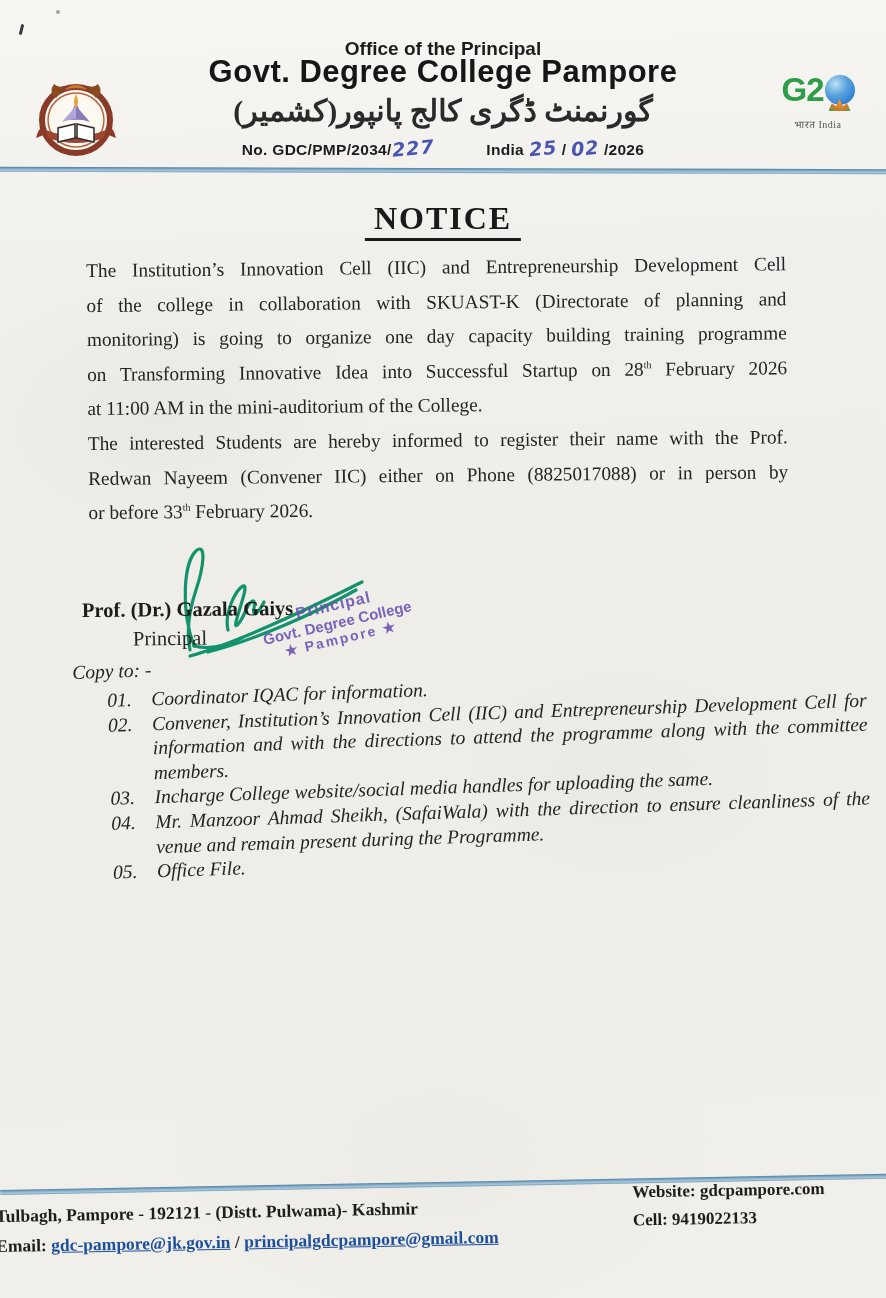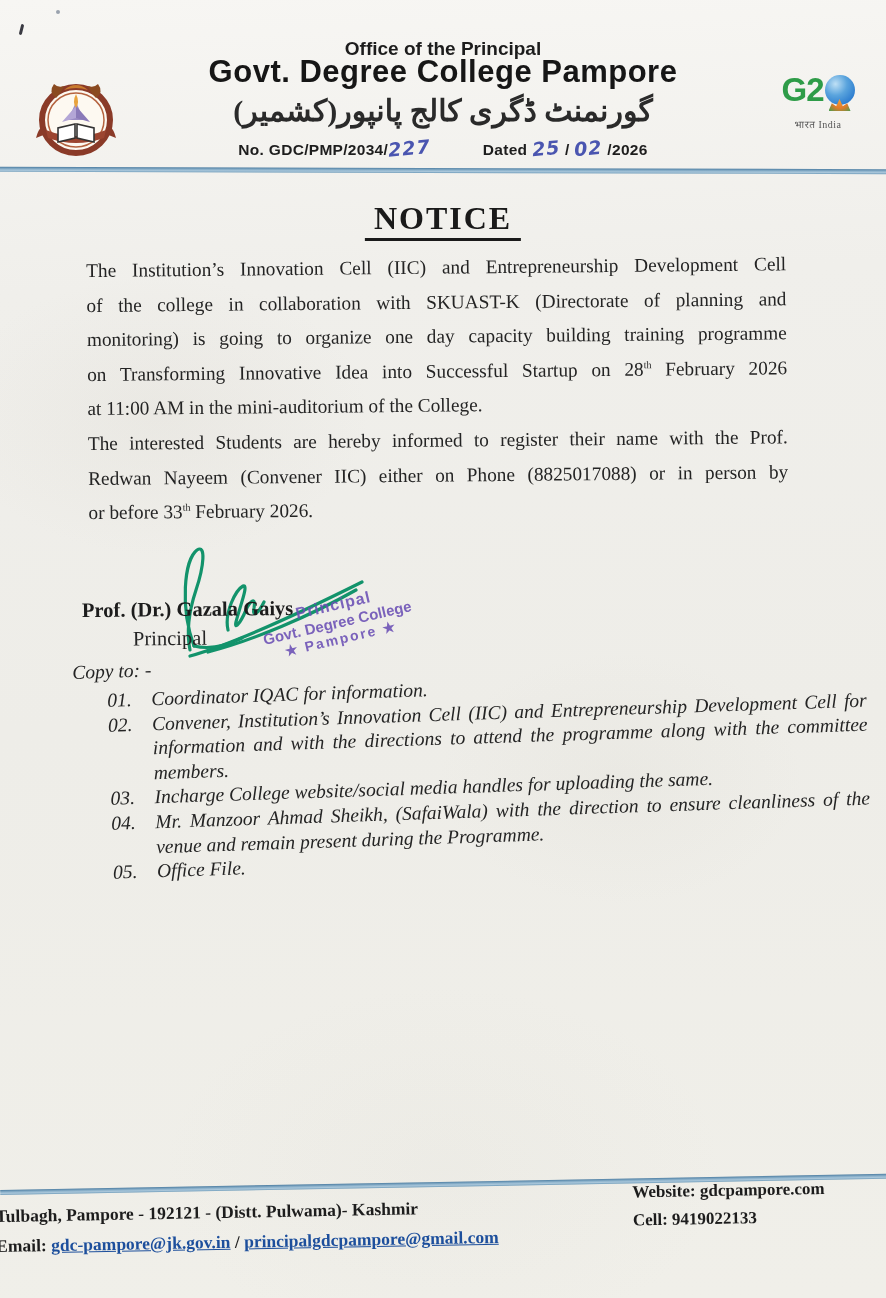--- a/index.html
+++ b/index.html
@@ -82,21 +82,21 @@
 <div class="page">
 
   <div class="abs pen-mark"></div>
   <div class="abs pen-dot"></div>
 
   <div class="abs centered sans office-line">Office of the Principal</div>
   <div class="abs centered sans college-name">Govt. Degree College Pampore</div>
   <div class="abs centered urdu-name">گورنمنٹ ڈگری کالج  پانپور(کشمیر)</div>
 
   <div class="abs centered sans ref-line">
-    <span>No. GDC/PMP/2034/</span><span class="hand">227</span><span class="ref-gap"></span><span>Dated</span>&nbsp;<span class="hand">25</span>&nbsp;<span>/</span>&nbsp;<span class="hand">02</span>&nbsp;<span>/2026</span>
+    <span>No. GDC/PMP/2034/</span><span class="hand">227</span><span class="ref-gap"></span><span>India</span>&nbsp;<span class="hand">25</span>&nbsp;<span>/</span>&nbsp;<span class="hand">02</span>&nbsp;<span>/2026</span>
   </div>
 
   <svg class="abs emblem" viewBox="0 0 84 98">
     <ellipse cx="42" cy="52" rx="34" ry="33" fill="#fdf9f1" stroke="#8a3a28" stroke-width="6"></ellipse>
     <ellipse cx="42" cy="52" rx="28" ry="27" fill="none" stroke="#b5633f" stroke-width="1.5"></ellipse>
     <path d="M8 58 Q4 62 2 70 L12 66 Z" fill="#8a3a28"></path>
     <path d="M76 58 Q80 62 82 70 L72 66 Z" fill="#8a3a28"></path>
     <path d="M12 62 Q42 74 72 62 L70 70 Q42 80 14 70 Z" fill="#9c4530"></path>
     <path d="M24 60 L24 74 L41 70 L41 56 Z" fill="#ffffff" stroke="#333" stroke-width="1.6"></path>
     <path d="M60 60 L60 74 L43 70 L43 56 Z" fill="#ffffff" stroke="#333" stroke-width="1.6"></path>

